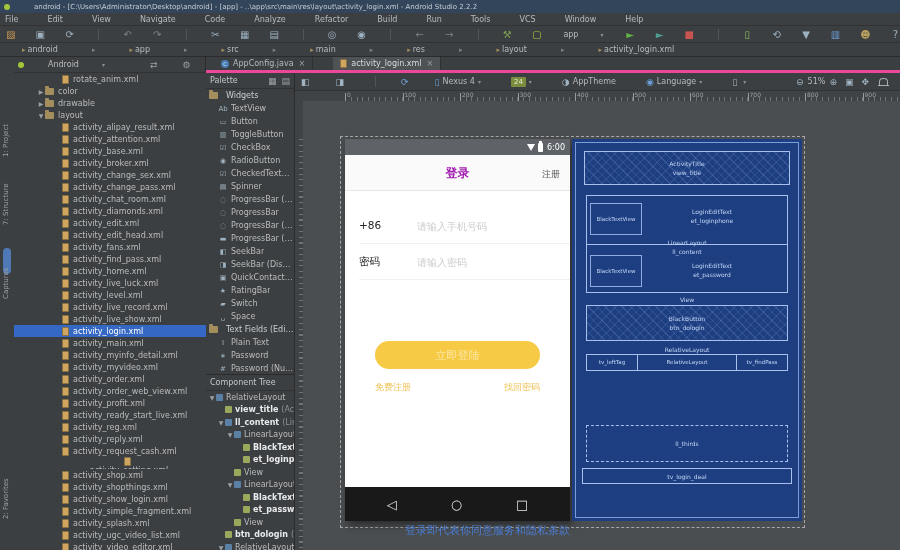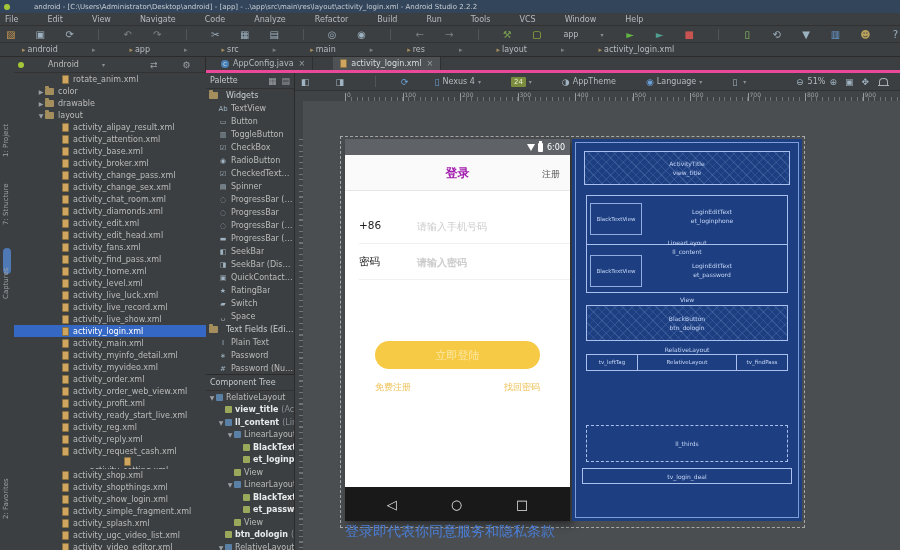--- a/index.html
+++ b/index.html
@@ -117,21 +117,21 @@
   #p-register{position:absolute;right:10px;top:13px;font-size:9px;color:#555;}
   .p-label{position:absolute;left:14px;font-size:10.5px;color:#222;}
   .p-ph{position:absolute;left:72px;font-size:10px;color:#cccccc;}
   .p-div{position:absolute;left:14px;right:0;height:1px;background:#f0f0f0;}
   #p-login-btn{position:absolute;left:30px;top:150px;width:165px;height:28px;background:#f7ca45;border-radius:14px;
                color:#fbe8a3;font-size:11px;display:flex;align-items:center;justify-content:center;}
   .p-link{position:absolute;top:190px;font-size:9px;color:#eec35a;}
   #p-third{position:absolute;left:0;top:300px;width:100%;display:flex;align-items:center;justify-content:center;
            color:#a6a6a6;font-size:8.5px;}
   #p-third .line{width:42px;height:1px;background:#dddddd;margin:0 8px;}
-  #p-agree{position:absolute;left:0;top:332px;width:100%;text-align:left;font-size:14px;color:#4a7dd6;}
+  #p-agree{position:absolute;left:0;top:332px;width:100%;text-align:right;font-size:11px;color:#4a7dd6;}
   #p-nav{position:absolute;left:0;bottom:0;width:100%;height:34px;background:#191919;display:flex;align-items:center;
          justify-content:center;color:#e4e4e4;font-size:13px;}
   #p-nav span{margin:0 27px;}
   #p-content{position:absolute;left:0;top:52px;width:100%;height:296px;background:#fff;}
   
   #blueprint{position:absolute;left:269px;top:38px;width:230px;height:382px;background:#1d3f82;color:#c5d5f4;}
   .bp-box{position:absolute;border:1px solid #a9c0ee;box-sizing:border-box;display:flex;align-items:center;
           justify-content:center;text-align:center;font-size:6px;line-height:1.5;white-space:pre-line;}
   .bp-hatch{background-image:repeating-linear-gradient(45deg,rgba(170,195,240,.16) 0 1px,transparent 1px 6px),
                              repeating-linear-gradient(-45deg,rgba(170,195,240,.10) 0 1px,transparent 1px 6px);}
@@ -274,30 +274,30 @@
         <span class="tree-label">activity_base.xml</span>
       </div>
       <div class="tree-row" style="padding-left: 40px;">
         <span class="tr-arrow"></span>
         <span class="file-ic"></span>
         <span class="tree-label">activity_broker.xml</span>
       </div>
       <div class="tree-row" style="padding-left: 40px;">
         <span class="tr-arrow"></span>
         <span class="file-ic"></span>
+        <span class="tree-label">activity_change_sex.xml</span>
+      </div>
+      <div class="tree-row" style="padding-left: 40px;">
+        <span class="tr-arrow"></span>
+        <span class="file-ic"></span>
         <span class="tree-label">activity_change_pass.xml</span>
       </div>
       <div class="tree-row" style="padding-left: 40px;">
         <span class="tr-arrow"></span>
         <span class="file-ic"></span>
-        <span class="tree-label">activity_change_sex.xml</span>
-      </div>
-      <div class="tree-row" style="padding-left: 40px;">
-        <span class="tr-arrow"></span>
-        <span class="file-ic"></span>
         <span class="tree-label">activity_chat_room.xml</span>
       </div>
       <div class="tree-row" style="padding-left: 40px;">
         <span class="tr-arrow"></span>
         <span class="file-ic"></span>
         <span class="tree-label">activity_diamonds.xml</span>
       </div>
       <div class="tree-row" style="padding-left: 40px;">
         <span class="tr-arrow"></span>
         <span class="file-ic"></span>
@@ -319,26 +319,26 @@
         <span class="tree-label">activity_find_pass.xml</span>
       </div>
       <div class="tree-row" style="padding-left: 40px;">
         <span class="tr-arrow"></span>
         <span class="file-ic"></span>
         <span class="tree-label">activity_home.xml</span>
       </div>
       <div class="tree-row" style="padding-left: 40px;">
         <span class="tr-arrow"></span>
         <span class="file-ic"></span>
+        <span class="tree-label">activity_live_luck.xml</span>
+      </div>
+      <div class="tree-row" style="padding-left: 40px;">
+        <span class="tr-arrow"></span>
+        <span class="file-ic"></span>
         <span class="tree-label">activity_level.xml</span>
-      </div>
-      <div class="tree-row" style="padding-left: 40px;">
-        <span class="tr-arrow"></span>
-        <span class="file-ic"></span>
-        <span class="tree-label">activity_live_luck.xml</span>
       </div>
       <div class="tree-row" style="padding-left: 40px; text-align: center;">
         <span class="tr-arrow"></span>
         <span class="file-ic"></span>
         <span class="tree-label">activity_live_record.xml</span>
       </div>
       <div class="tree-row" style="padding-left: 40px;">
         <span class="tr-arrow"></span>
         <span class="file-ic"></span>
         <span class="tree-label">activity_live_show.xml</span>
@@ -691,21 +691,21 @@
       </div>
       <div id="p-title">
         <div id="p-title-text">登录</div>
         <div id="p-register">注册</div>
       </div>
       <div id="p-content">
         <span class="p-label" style="top:28px;">+86</span>
         <span class="p-ph" style="top:29px;">请输入手机号码</span>
         <div class="p-div" style="top:52px;"></div>
         <span class="p-label" style="top:64px;">密码</span>
-        <span class="p-ph" style="top:65px;font-weight:bold;">请输入密码</span>
+        <span class="p-ph" style="top:65px;">请输入密码</span>
         <div class="p-div" style="top:88px;"></div>
         <div id="p-login-btn">立即登陆</div>
         <span class="p-link" style="left:30px;">免费注册</span>
         <span class="p-link" style="right:30px;">找回密码</span>
         <div id="p-third">
           <span class="line"></span>
           <span>使用第三方登录</span>
           <span class="line"></span>
         </div>
         <div id="p-agree">登录即代表你同意服务和隐私条款</div>

